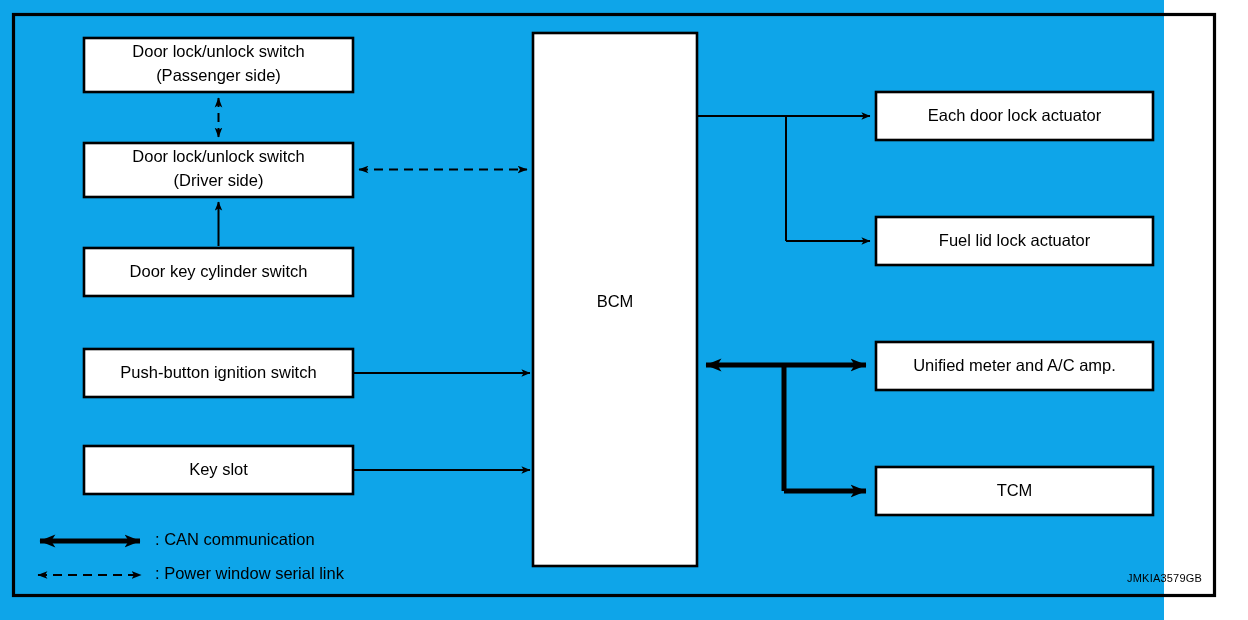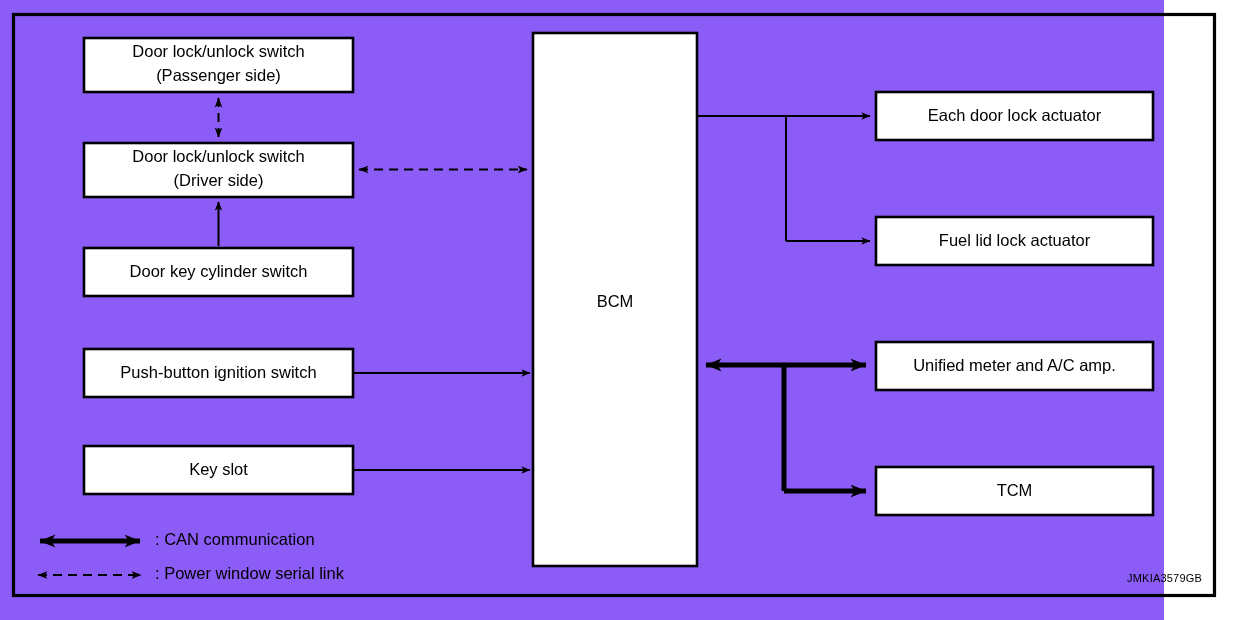--- a/index.html
+++ b/index.html
@@ -10,21 +10,21 @@
   body {
     width: 1248px;
     height: 620px;
     font-family: "Liberation Sans", sans-serif;
     overflow: hidden;
   }
   #diagram-root {
     position: relative;
     width: 1164px;
     height: 620px;
-    background: #8b5cf6;
+    background: #0ea5e9;
   }
   #diagram-svg {
     position: absolute;
     left: 0;
     top: 0;
     width: 1248px;
     height: 620px;
   }
   .box-label {
     font-family: "Liberation Sans", sans-serif;

